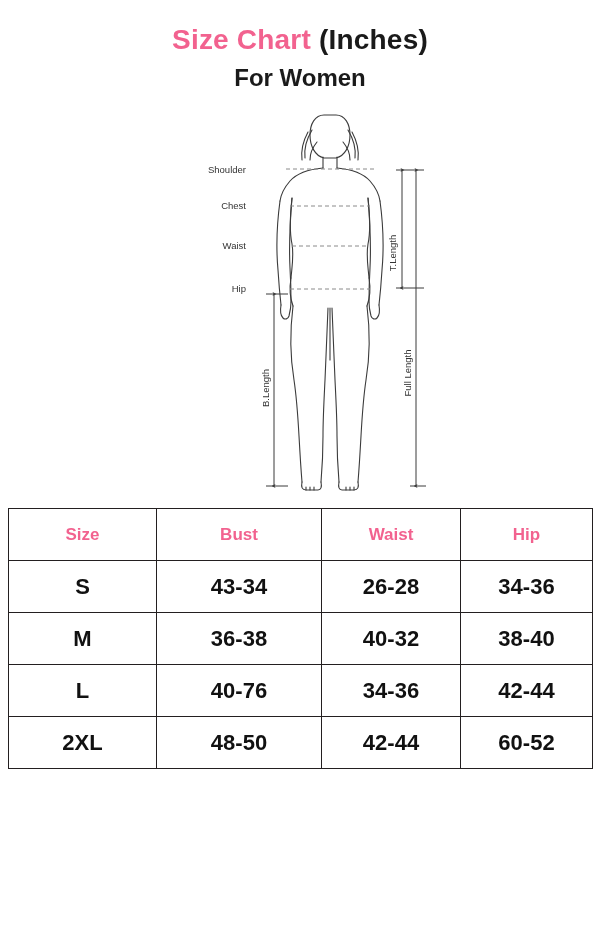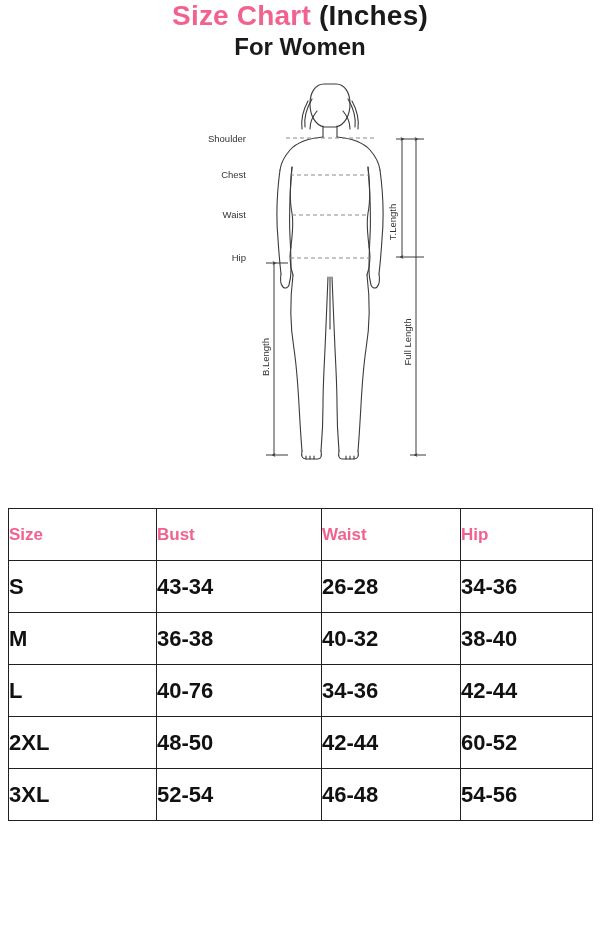--- a/index.html
+++ b/index.html
@@ -12,38 +12,39 @@
     height: 937px;
     font-family: "Liberation Sans", sans-serif;
     color: #1a1a1a;
     position: relative;
     overflow: hidden;
   }
 
   
   .title-block {
     text-align: center;
+    padding-top: 24px;
   }
   .title-line1 {
     font-size: 28px;
     font-weight: bold;
     line-height: 1.15;
     letter-spacing: 0.2px;
   }
   .title-pink {
     color: #f2628f;
   }
   .title-dark {
     color: #1a1a1a;
   }
   .title-line2 {
     font-size: 24px;
     font-weight: bold;
     color: #1a1a1a;
-    margin-top: 1px;
+    margin-top: 8px;
     line-height: 1.15;
   }
 
   
   .figure-wrap {
     position: relative;
     width: 600px;
     height: 400px;
     margin-top: 6px;
     padding-left: 40px;
@@ -60,21 +61,21 @@
     width: 584px;
   }
   table.size-table {
     border-collapse: collapse;
     width: 584px;
     table-layout: fixed;
   }
   table.size-table th,
   table.size-table td {
     border: 1px solid #231f20;
-    text-align: left;
+    text-align: center;
     height: 51px;
     padding: 0;
   }
   table.size-table th {
     color: #f2628f;
     font-size: 17px;
     font-weight: bold;
   }
   table.size-table td {
     color: #111111;
@@ -220,21 +221,15 @@
         <td>40-76</td>
         <td>34-36</td>
         <td>42-44</td>
       </tr>
       <tr>
         <td>2XL</td>
         <td>48-50</td>
         <td>42-44</td>
         <td>60-52</td>
       </tr>
-      <tr>
-        <td>3XL</td>
-        <td>52-54</td>
-        <td>46-48</td>
-        <td>54-56</td>
-      </tr>
     </tbody>
   </table>
 </div>
 
 </body></html>

